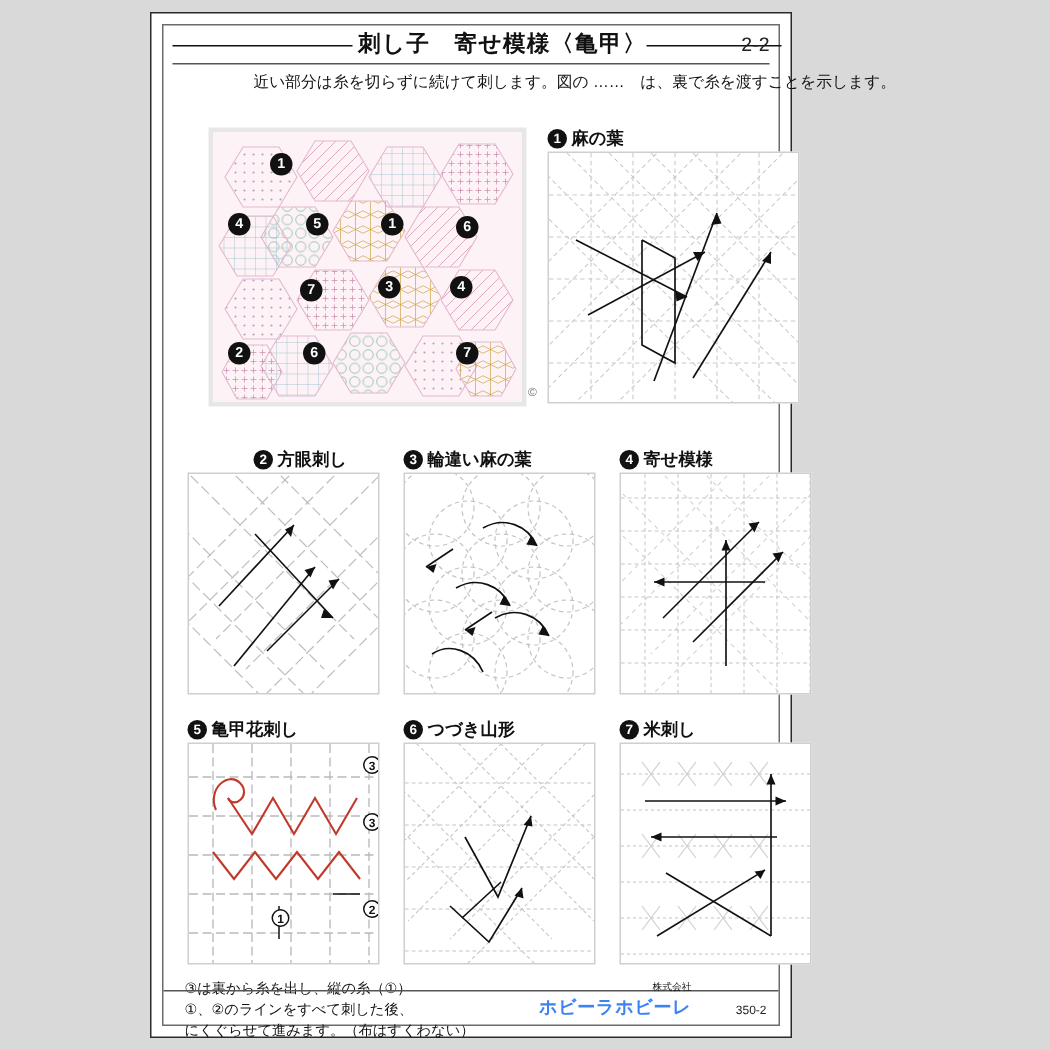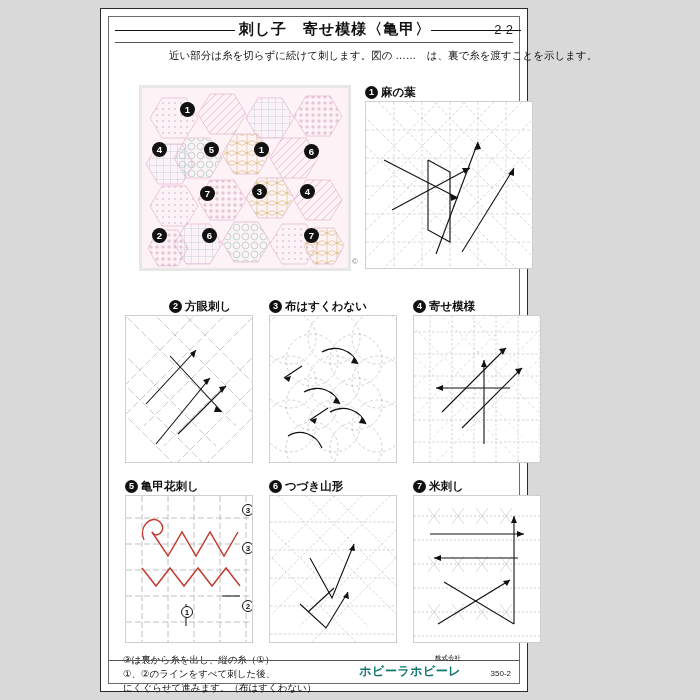--- a/index.html
+++ b/index.html
@@ -83,21 +83,21 @@
   .footnote div{white-space:nowrap;}
   
   .bottombar{
     position:absolute;left:0;bottom:0;width:100%;height:22px;
     border-top:1px solid #555;
   }
   .logo{
     position:absolute;right:58px;bottom:3px;text-align:right;
   }
   .logo .kk{font-size:6.5px;color:#111;display:block;line-height:1;}
-  .logo .nm{font-size:12px;font-weight:bold;color:#0f766e;letter-spacing:0.5px;}
+  .logo .nm{font-size:12px;font-weight:bold;color:#3b82f6;letter-spacing:0.5px;}
   .code{
     position:absolute;right:8px;bottom:5px;font-size:8px;color:#222;
   }
   
   .cnum{
     position:absolute;width:15px;height:15px;border-radius:50%;
     background:#111;color:#fff;font-size:9.5px;font-weight:bold;
     line-height:15px;text-align:center;
   }
   .cnum.sm{width:12px;height:12px;line-height:12px;font-size:8px;}
@@ -225,21 +225,21 @@
         <g fill="#111">
           <polygon points="84,62 77,64 81,69"></polygon>
           <polygon points="100,70 93,71 96,77"></polygon>
           <polygon points="70,34 64,37 68,42"></polygon>
           <polygon points="96,96 90,90 88,96"></polygon>
         </g>
       </svg>
     </div>
 
     <div class="sec-title" style="left:160px;top:282px;">
-      <span class="num-badge">3</span><span>布はすくわない</span>
+      <span class="num-badge">3</span><span>輪違い麻の葉</span>
     </div>
     <div class="dbox" style="left:160px;top:298px;width:128px;height:148px;">
       <svg viewBox="0 0 128 148" width="128" height="148">
         <g stroke="#c4c4c4" stroke-width="0.8" stroke-dasharray="3,2.4" fill="none">
           <circle cx="20" cy="22" r="26"></circle>
             <circle cx="64" cy="22" r="26"></circle>
             <circle cx="108" cy="22" r="26"></circle>
           <circle cx="20" cy="66" r="26"></circle>
             <circle cx="64" cy="66" r="26"></circle>
             <circle cx="108" cy="66" r="26"></circle>

